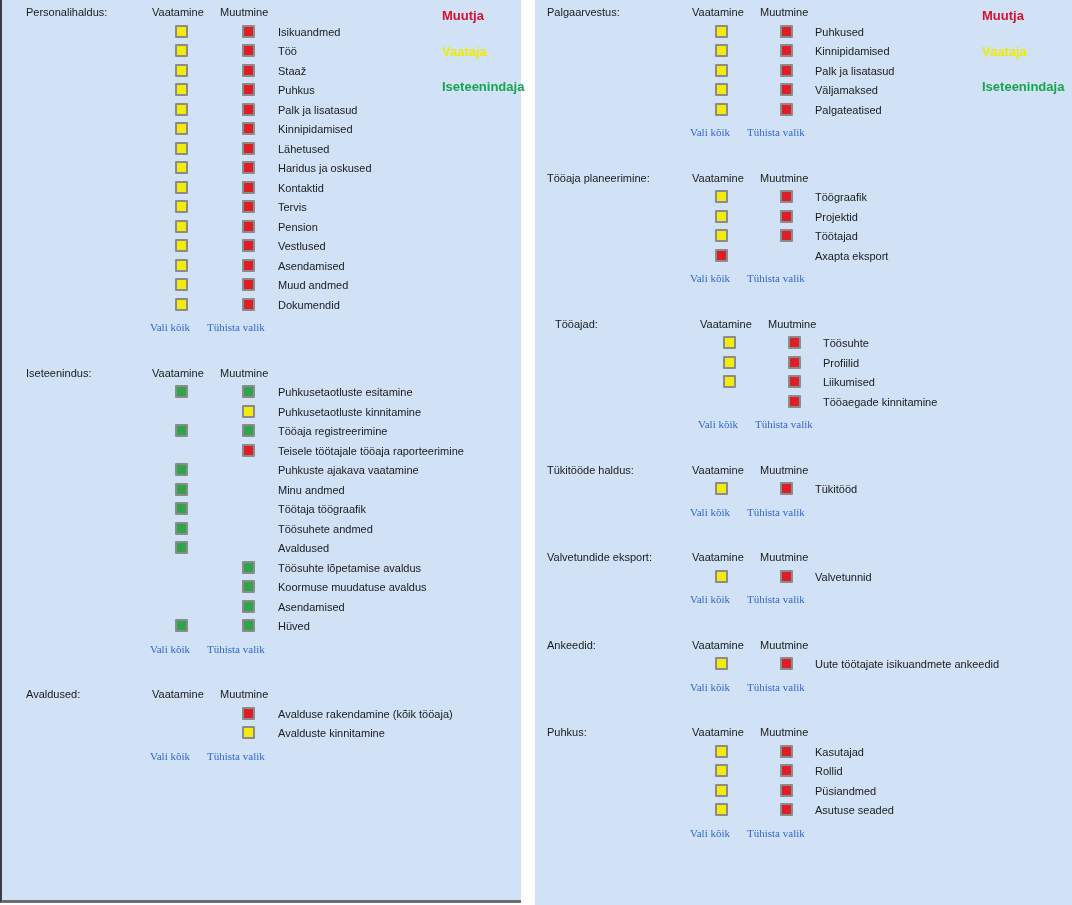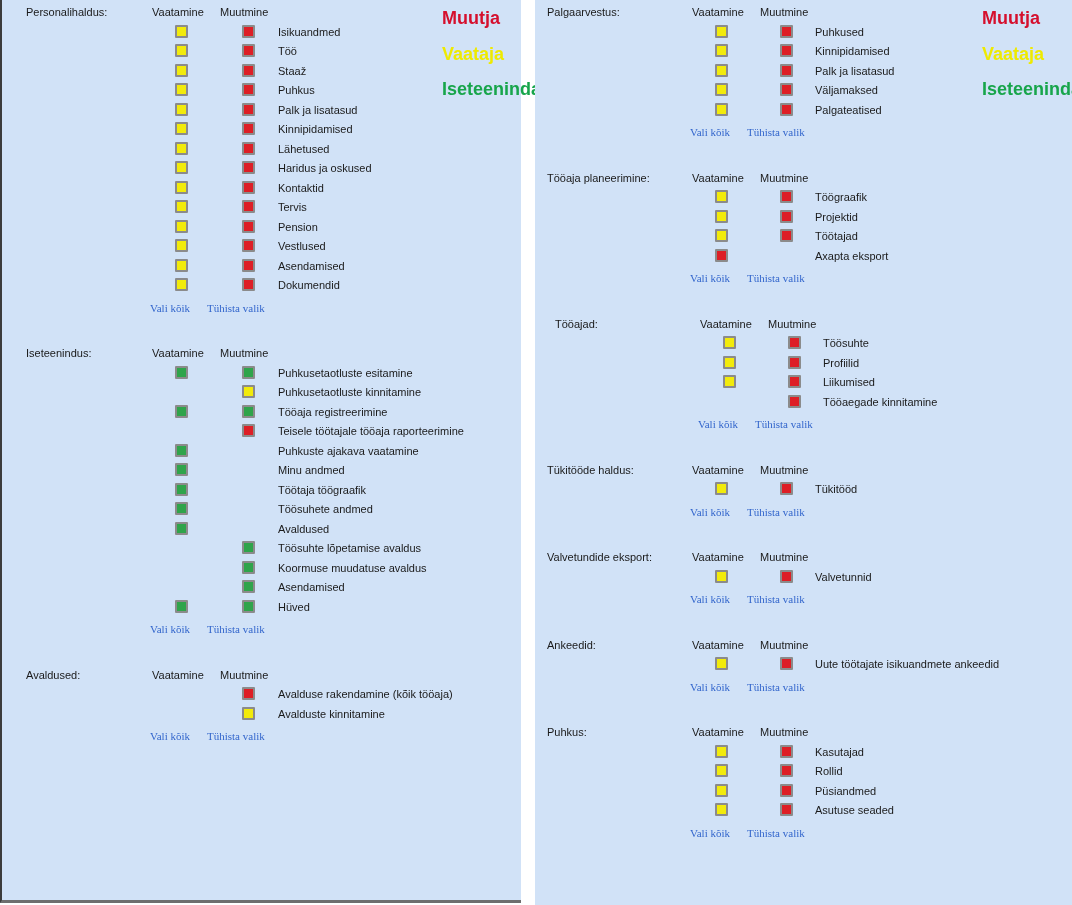--- a/index.html
+++ b/index.html
@@ -42,21 +42,21 @@
   #panel-right .sec-title{left:12px;}
   #panel-right .col-head.vaat{left:157px;}
   #panel-right .col-head.muut{left:225px;}
   #panel-right .cb.view{left:180px;}
   #panel-right .cb.edit{left:245px;}
   #panel-right .rlabel{left:280px;}
   #panel-right .link.sel{left:155px;}
   #panel-right .link.clr{left:212px;}
 
   .legend{position:absolute;top:0;left:0;width:100%;height:0;}
-  .legend-item{position:absolute;font-weight:bold;font-size:18px;white-space:nowrap;}
+  .legend-item{position:absolute;font-weight:bold;font-size:13px;white-space:nowrap;}
   #panel-left .legend-item{left:440px;}
   #panel-right .legend-item{left:447px;}
 </style>
 </head>
 <body>
 
 <div id="panel-left" class="panel">
   <div class="panel-inner">
       <div class="section">
         <div class="srow">
@@ -125,20 +125,25 @@
           <span class="rlabel">Vestlused</span>
         </div>
         <div class="srow">
           <span class="cb view" style="background: rgb(242, 235, 11);"></span>
           <span class="cb edit" style="background: rgb(221, 30, 38);"></span>
           <span class="rlabel">Asendamised</span>
         </div>
         <div class="srow">
           <span class="cb view" style="background: rgb(242, 235, 11);"></span>
           <span class="cb edit" style="background: rgb(221, 30, 38);"></span>
+          <span class="rlabel">Muud andmed</span>
+        </div>
+        <div class="srow">
+          <span class="cb view" style="background: rgb(242, 235, 11);"></span>
+          <span class="cb edit" style="background: rgb(221, 30, 38);"></span>
           <span class="rlabel">Dokumendid</span>
         </div>
         <div class="srow links-row">
           <span class="link sel">Vali kõik</span>
           <span class="link clr">Tühista valik</span>
         </div>
       </div>
       <div class="section">
         <div class="srow">
           <span class="sec-title">Iseteenindus:</span>

